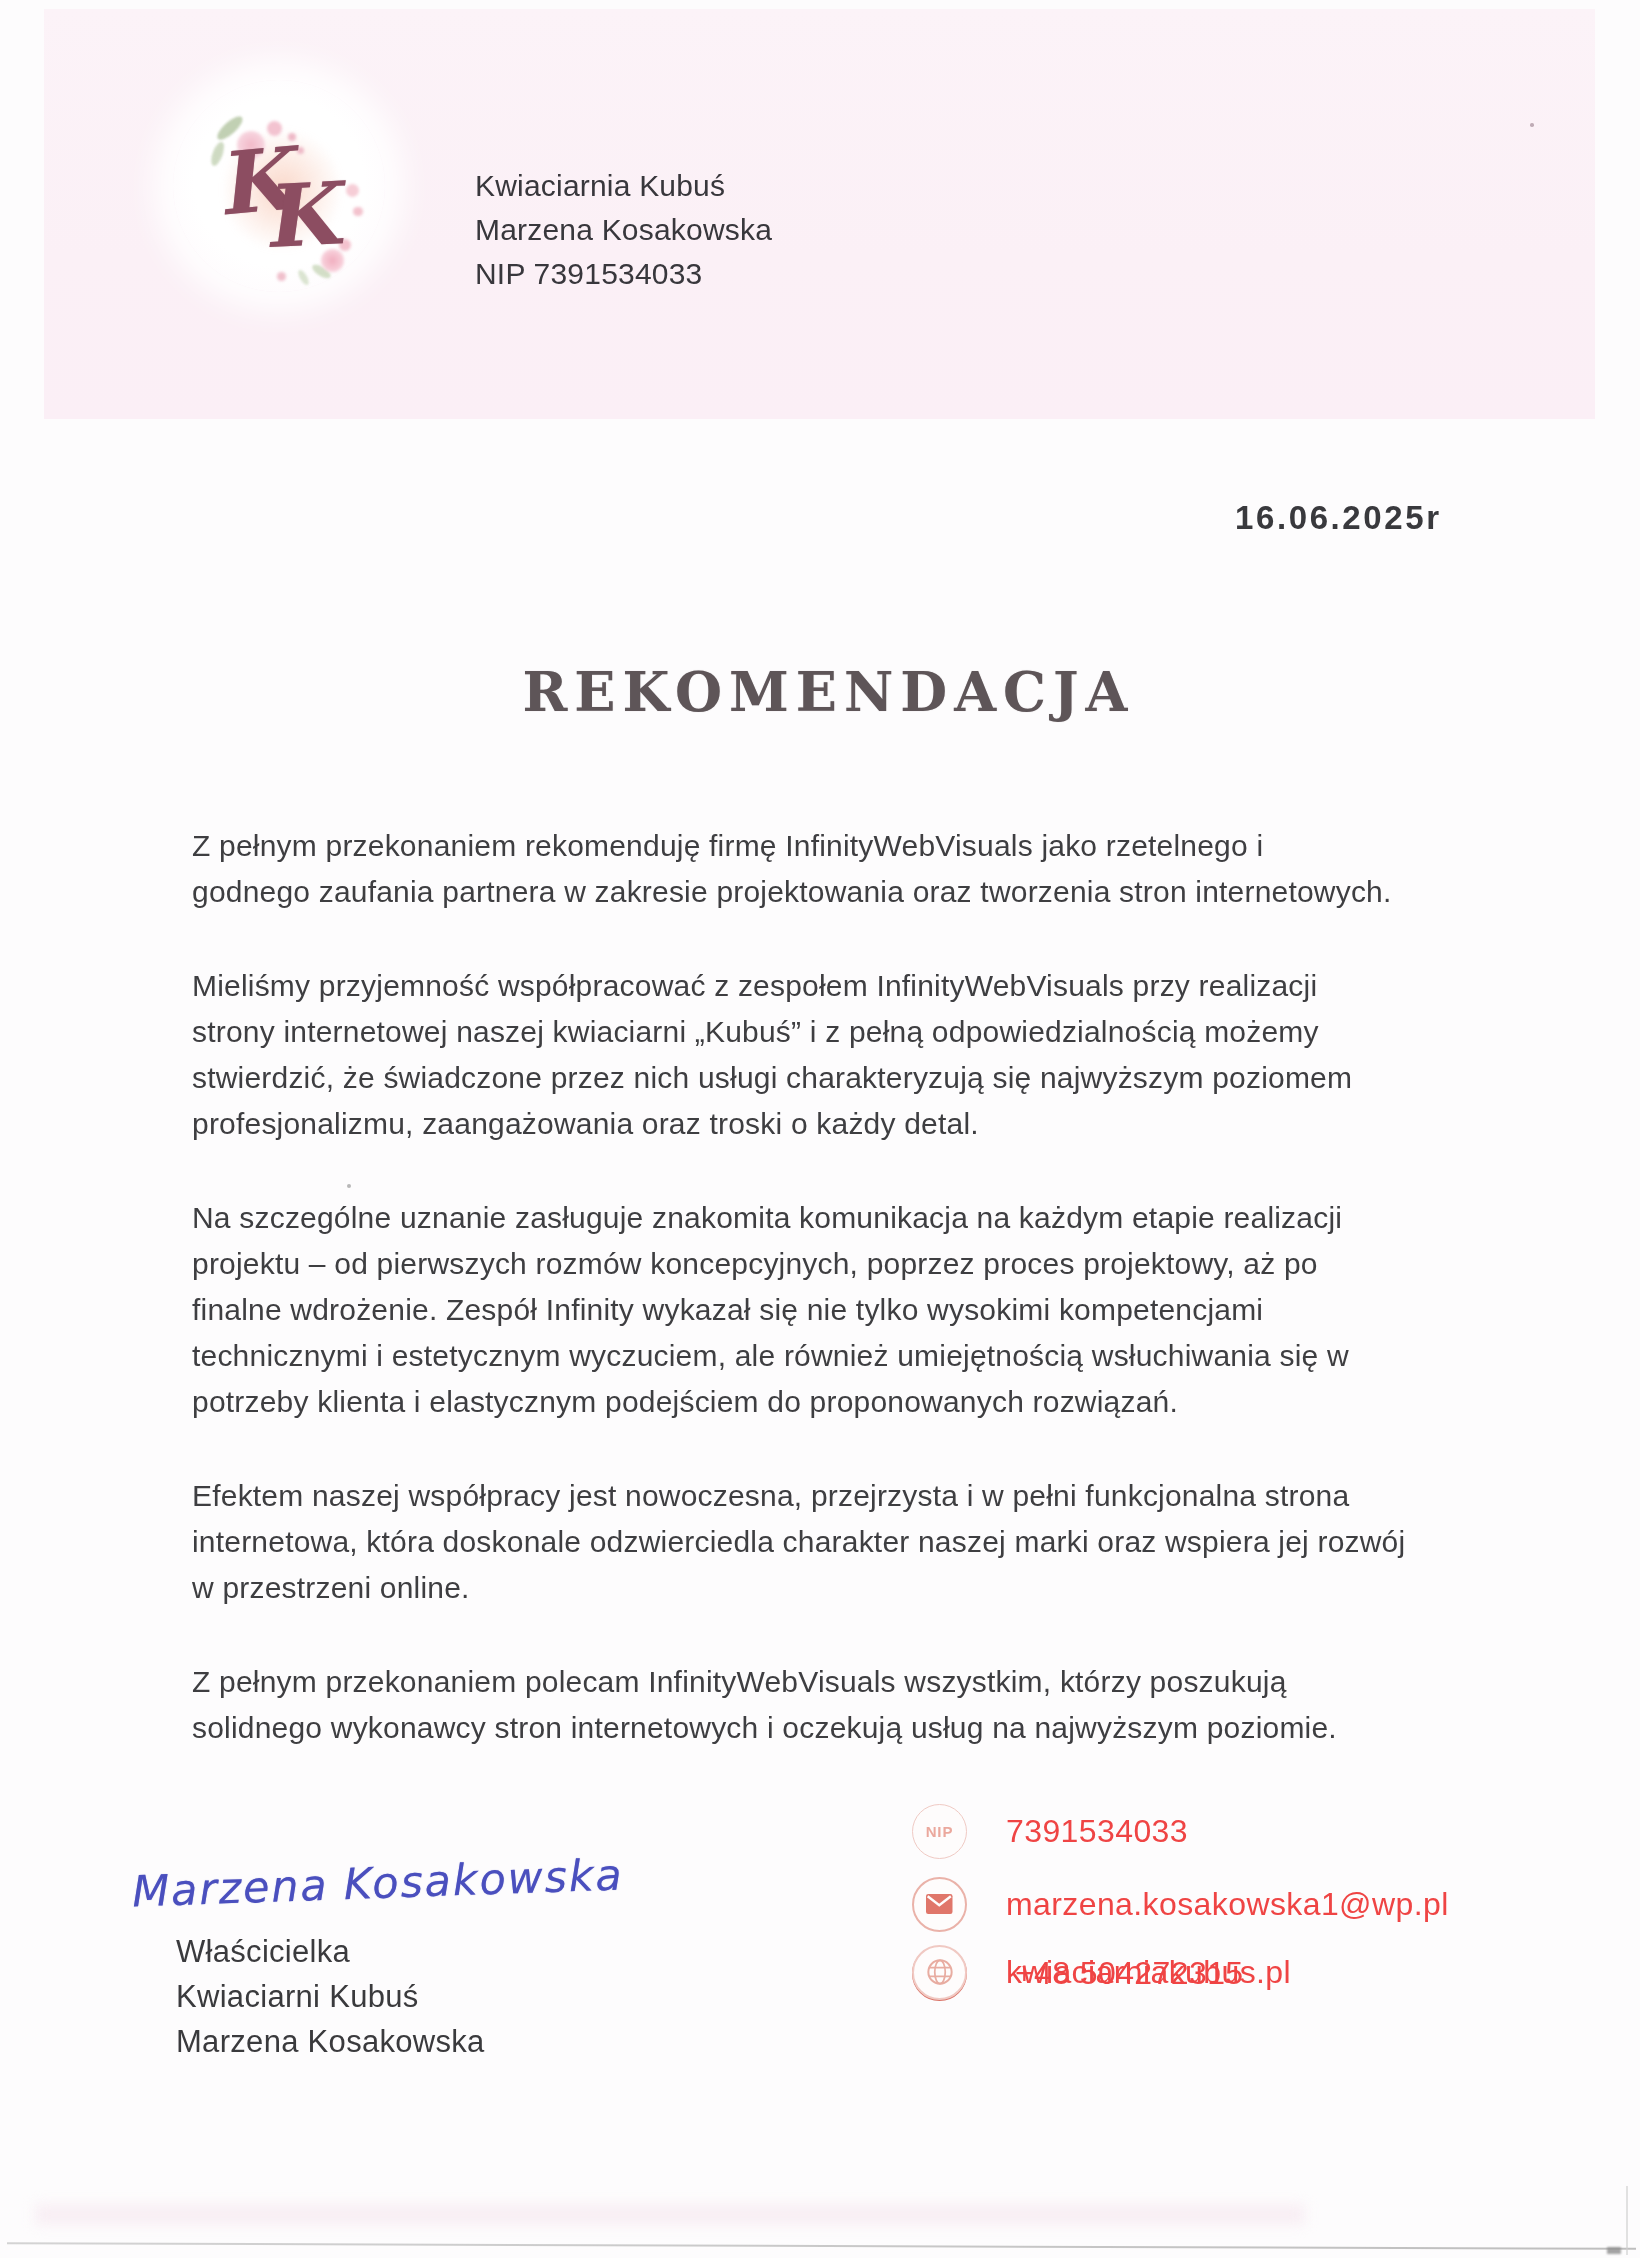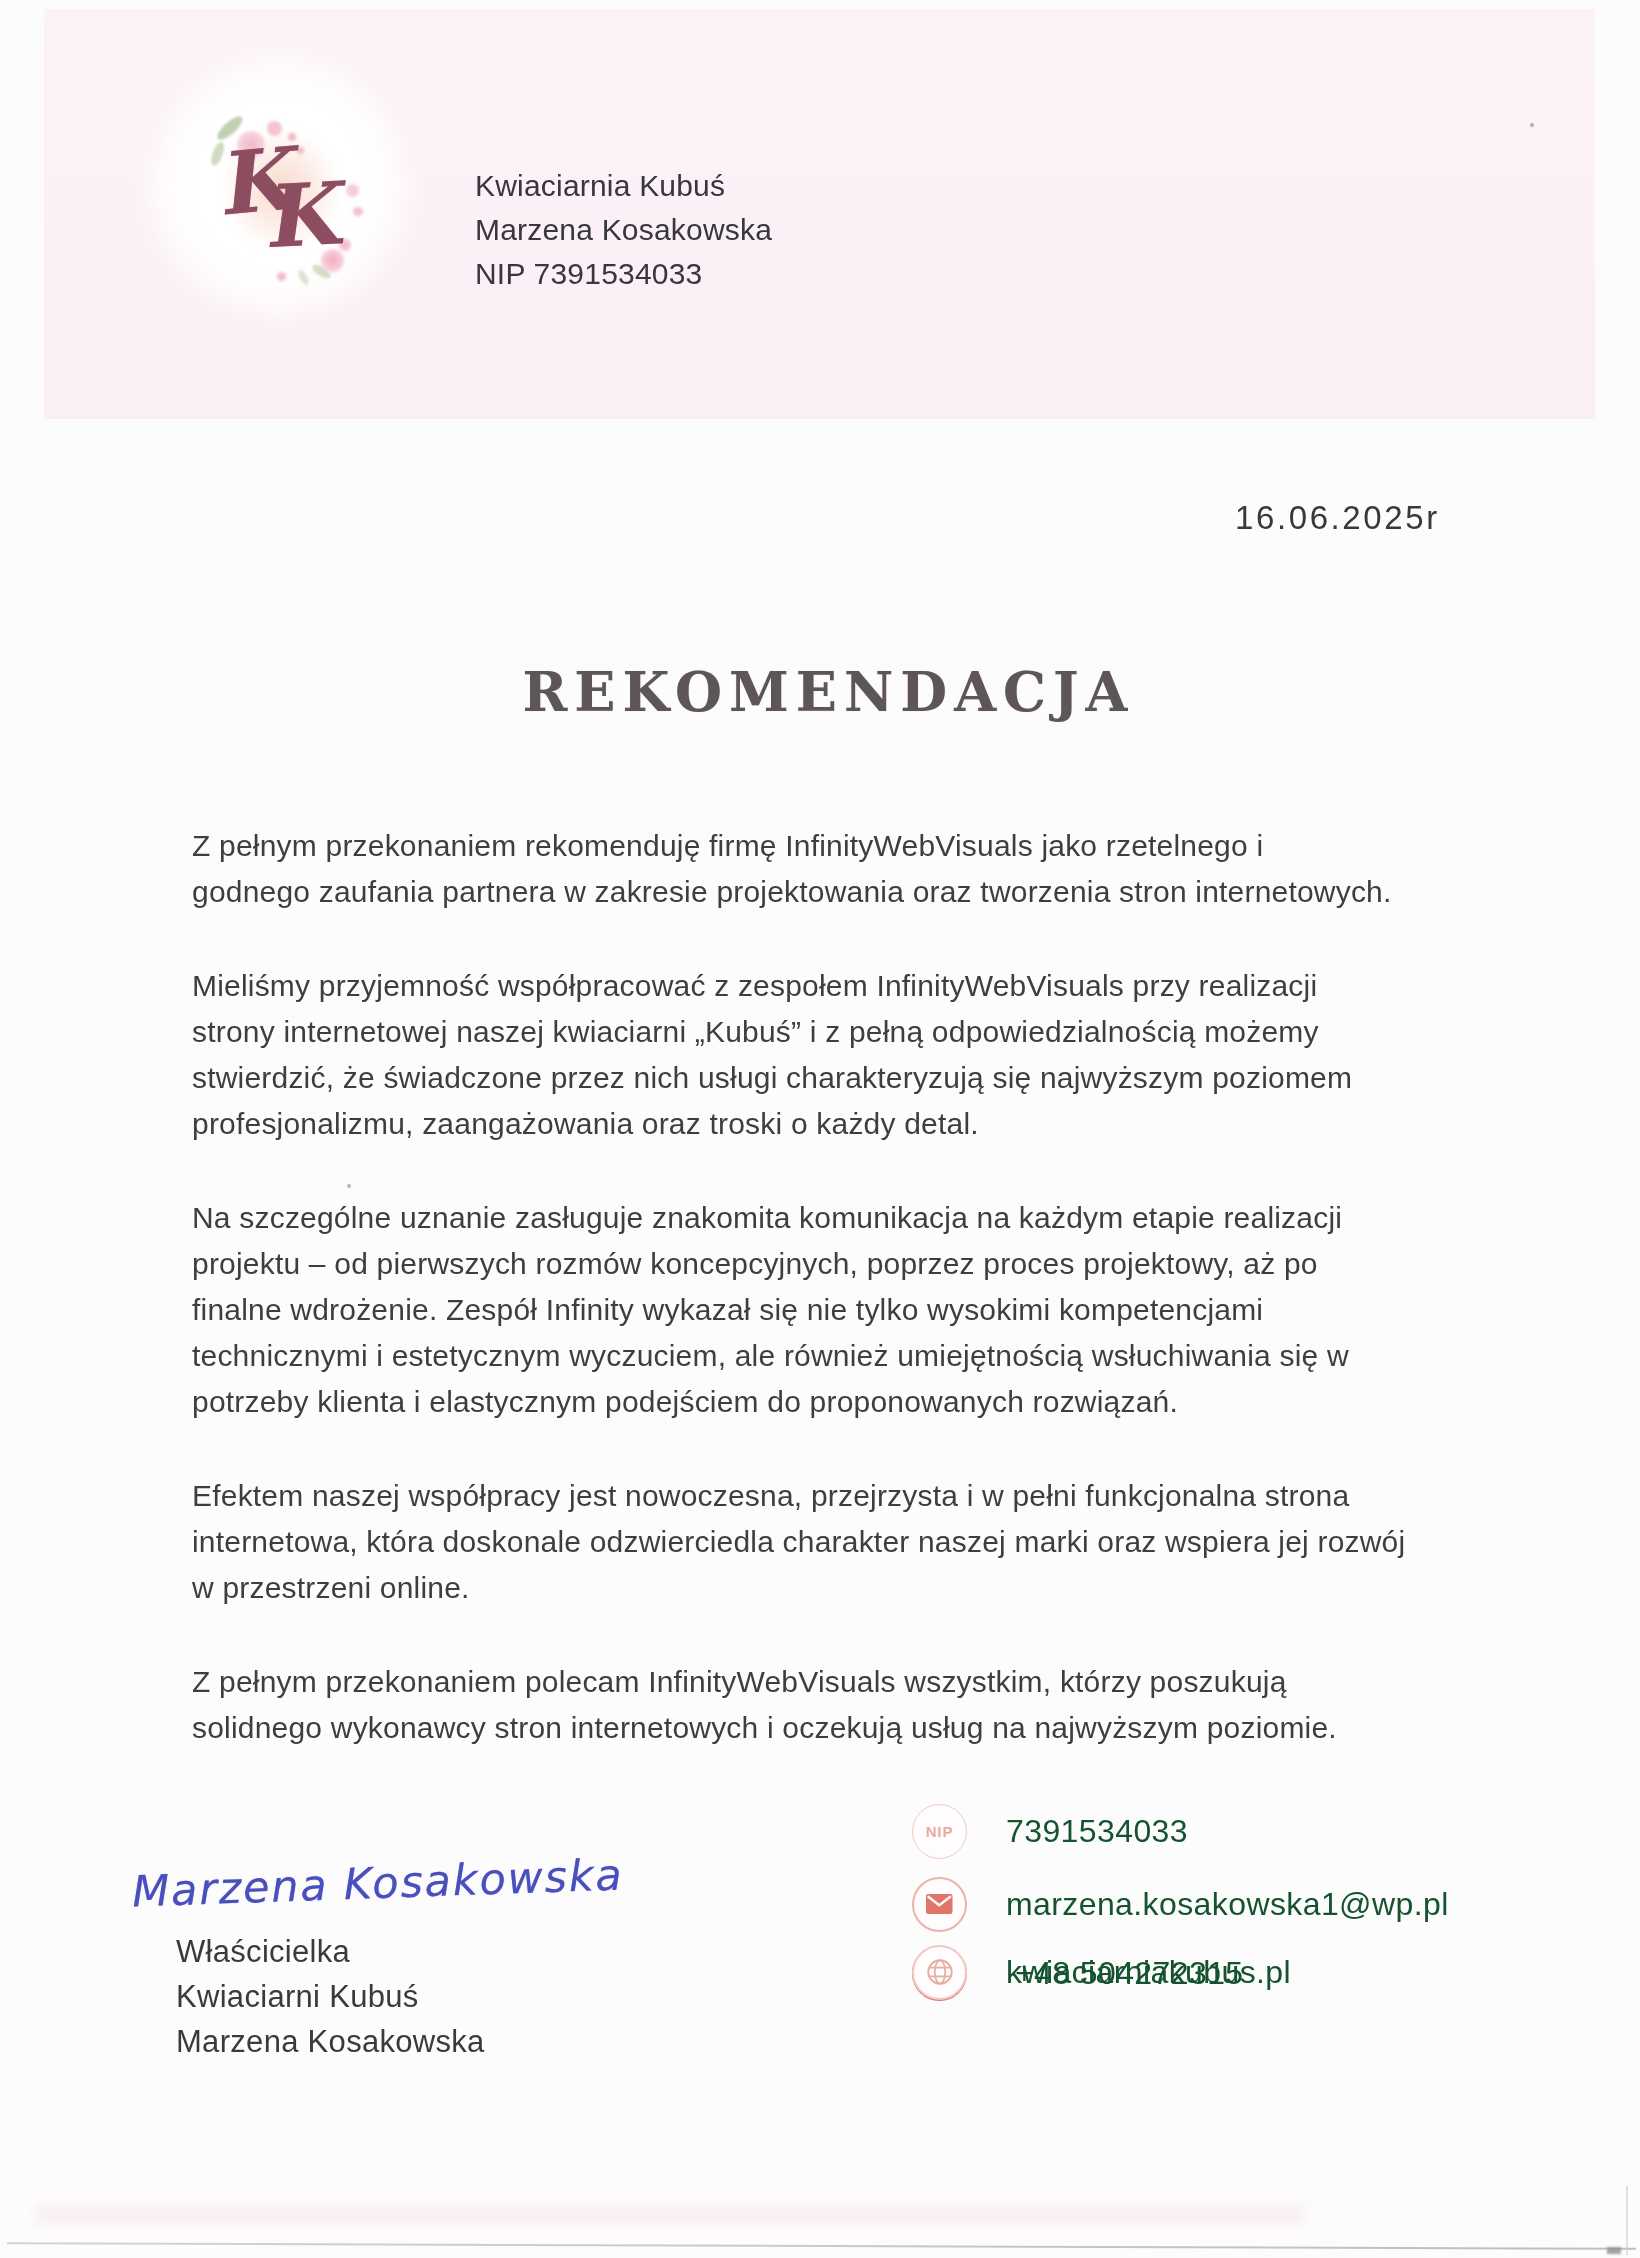--- a/index.html
+++ b/index.html
@@ -30,21 +30,21 @@
   .logo .k2{left:97px;top:92px;font-size:86px;transform:rotate(-3deg);}
   .dot{position:absolute;border-radius:50%;filter:blur(1.8px);}
   .leaf{position:absolute;border-radius:50%;filter:blur(1.3px);}
   
   .company{
     position:absolute;left:431px;top:155px;font-size:30px;line-height:44px;
     color:#38373c;white-space:pre-line;letter-spacing:0.2px;
   }
   
   .date{
-    position:absolute;left:1235px;top:499px;font-size:33px;letter-spacing:2.6px;color:#39393d;
+    position:absolute;left:1235px;top:499px;font-size:33px;letter-spacing:2.6px;color:#39393d;font-weight:bold;
   }
   .title{
     position:absolute;left:0;right:0;top:660px;text-align:center;
     font-family:"DejaVu Serif", serif;font-weight:700;font-size:54px;letter-spacing:7px;
     color:#5e5558;text-shadow:0 0 0.9px rgba(94,85,88,.4);padding-left:17px;
   }
   
   .body-text{position:absolute;left:176px;top:823px;width:1297px;}
   .para{
     margin:0 0 48px 16px;font-size:30px;line-height:46px;color:#3e3e41;
@@ -65,21 +65,21 @@
   .row-nip{top:1803px;} .row-email{top:1876px;} .row-phone{top:1945px;gap:48px;} .row-web{top:1944px;}
   .cicon{
     width:55px;height:55px;border-radius:50%;box-sizing:border-box;
     display:flex;align-items:center;justify-content:center;flex:0 0 55px;background:#fefcfc;
   }
   .cicon-nip{border:1.8px solid #f0cac4;text-align:right;}
   .cicon-email{border:2.2px solid #eab2a9;}
   .cicon-phone{border:2.6px solid #da7266;}
   .cicon-web{border:2.2px solid #f0c9c3;}
   .nip-txt{font-size:15px;font-weight:700;letter-spacing:0.9px;color:#eba89d;}
-  .cvalue{font-size:32px;color:#14532d;letter-spacing:0.4px;}
+  .cvalue{font-size:32px;color:#ef4444;letter-spacing:0.4px;}
   
   .speck{position:absolute;border-radius:50%;}
   .smudge{
     position:absolute;left:35px;top:2204px;width:1270px;height:21px;
     background:#f7eaf1;filter:blur(6.2px);opacity:.75;
   }
   .footer-line{
     position:absolute;left:7px;top:2245px;width:1629px;height:1.8px;
     background:linear-gradient(to right,#cccccc,#b3b3b3);transform:rotate(0.2deg);opacity:.85;
   }

